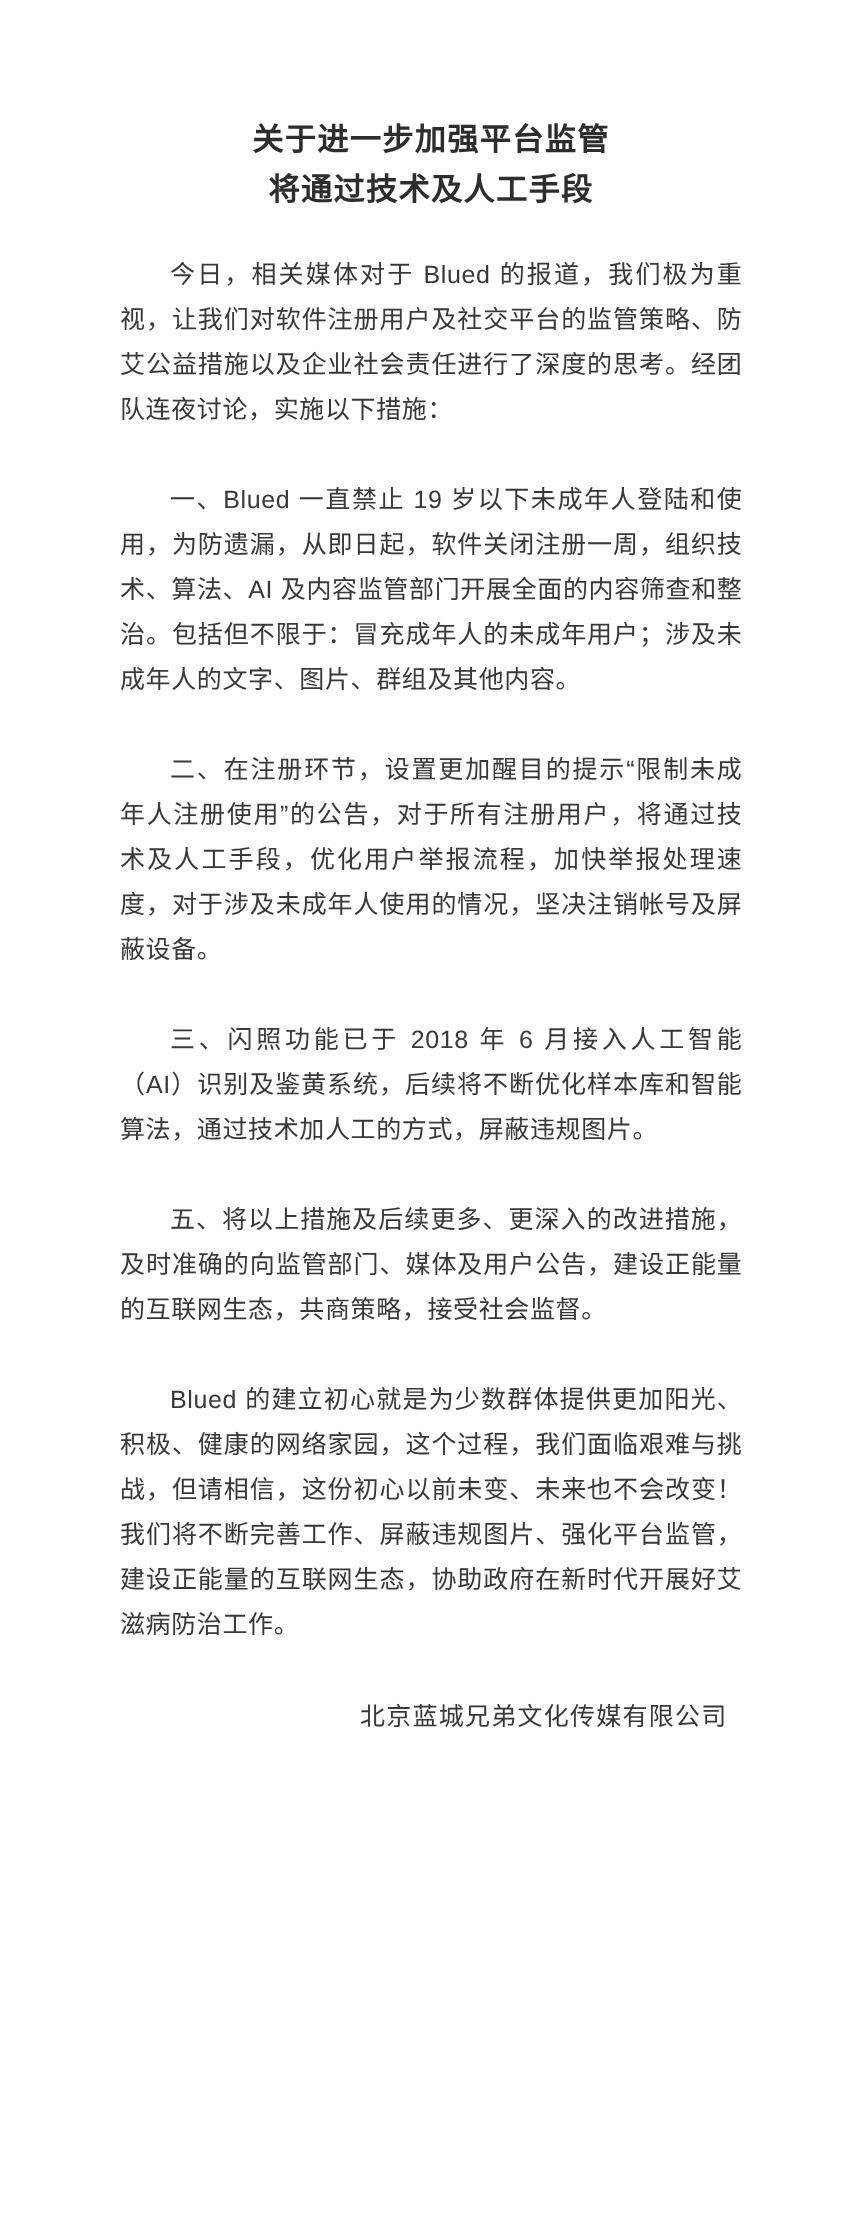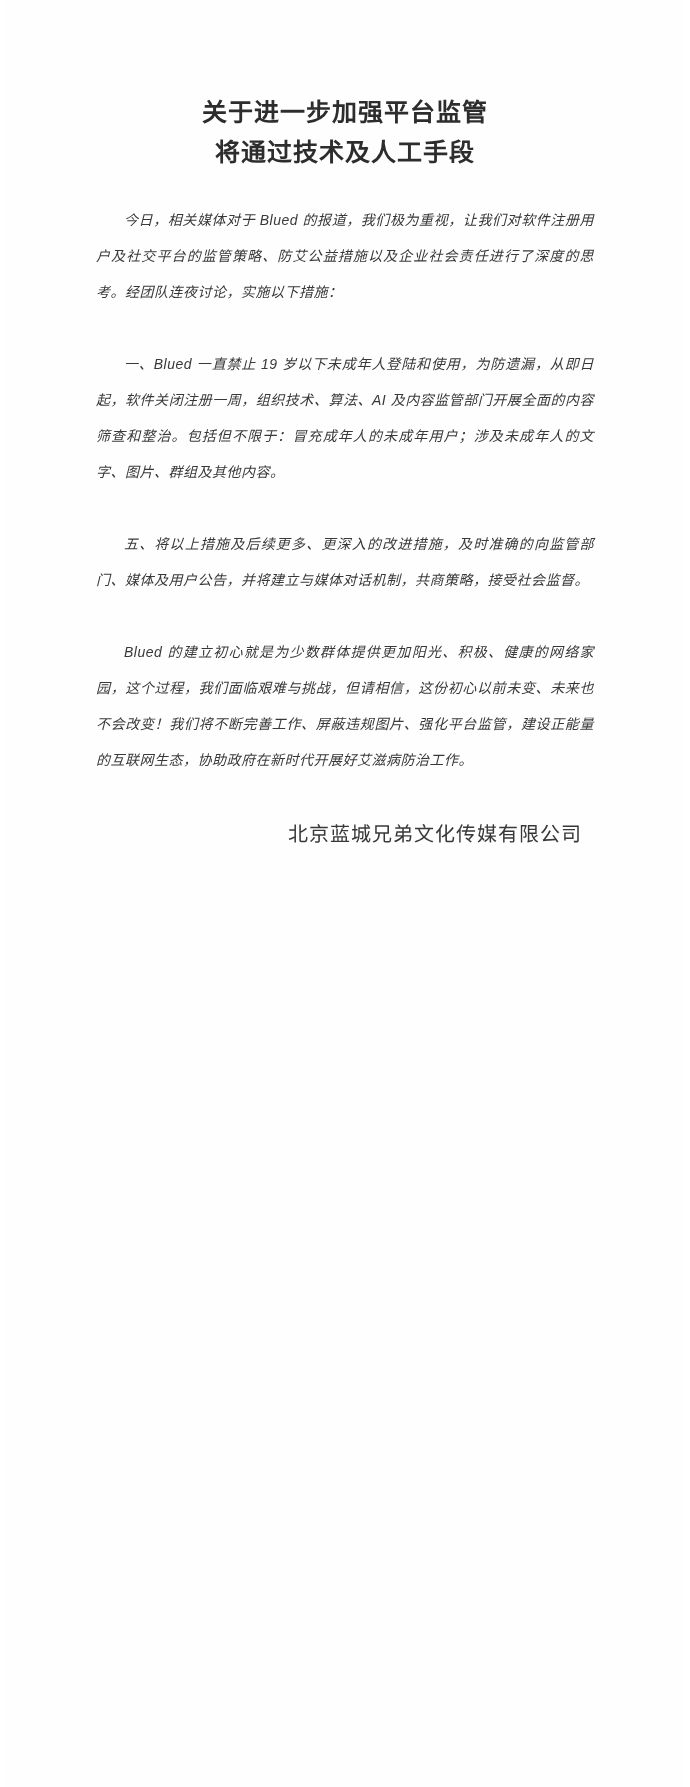--- a/index.html
+++ b/index.html
@@ -27,28 +27,27 @@
     font-weight: 700;
     line-height: 40px;
     color: #2d2d2d;
     letter-spacing: 1px;
   }
   .doc-title .title-line {
     display: block;
   }
   .para {
     margin: 0 0 36px 0;
-    font-size: 14px;
+    font-size: 20px;
     line-height: 36px;
     letter-spacing: 0.5px;
     text-align: justify;
     text-justify: inter-ideograph;
     text-indent: 2em;
     color: #383838;
-    font-style: italic;
   }
   .signature-block {
     margin-top: 0;
   }
   .signature-line {
     font-size: 20px;
     line-height: 40px;
     text-align: right;
     padding-right: 12px;
     color: #383838;
@@ -62,24 +61,26 @@
 
   <h1 class="doc-title">
     <span class="title-line">关于进一步加强平台监管</span>
     <span class="title-line">将通过技术及人工手段</span>
   </h1>
 
   <p class="para">今日，相关媒体对于 Blued 的报道，我们极为重视，让我们对软件注册用户及社交平台的监管策略、防艾公益措施以及企业社会责任进行了深度的思考。经团队连夜讨论，实施以下措施：</p>
 
   <p class="para">一、Blued 一直禁止 19 岁以下未成年人登陆和使用，为防遗漏，从即日起，软件关闭注册一周，组织技术、算法、AI 及内容监管部门开展全面的内容筛查和整治。包括但不限于：冒充成年人的未成年用户；涉及未成年人的文字、图片、群组及其他内容。</p>
 
+  <p class="para">二、在注册环节，设置更加醒目的提示“限制未成年人注册使用”的公告，对于所有注册用户，将通过技术及人工手段，优化用户举报流程，加快举报处理速度，对于涉及未成年人使用的情况，坚决注销帐号及屏蔽设备。</p>
+
+  <p class="para">三、闪照功能已于 2018 年 6 月接入人工智能（AI）识别及鉴黄系统，后续将不断优化样本库和智能算法，通过技术加人工的方式，屏蔽违规图片。</p>
 
 
-
-  <p class="para">五、将以上措施及后续更多、更深入的改进措施，及时准确的向监管部门、媒体及用户公告，并将建立与媒体对话机制，共商策略，接受社会监督。</p>
+  <p class="para">五、将以上措施及后续更多、更深入的改进措施，及时准确的向监管部门、媒体及用户公告，建设正能量的互联网生态，共商策略，接受社会监督。</p>
 
   <p class="para">Blued 的建立初心就是为少数群体提供更加阳光、积极、健康的网络家园，这个过程，我们面临艰难与挑战，但请相信，这份初心以前未变、未来也不会改变！我们将不断完善工作、屏蔽违规图片、强化平台监管，建设正能量的互联网生态，协助政府在新时代开展好艾滋病防治工作。</p>
 
   <div class="signature-block">
     <div class="signature-line">北京蓝城兄弟文化传媒有限公司</div>
 
   </div>
 
 </div>
 

